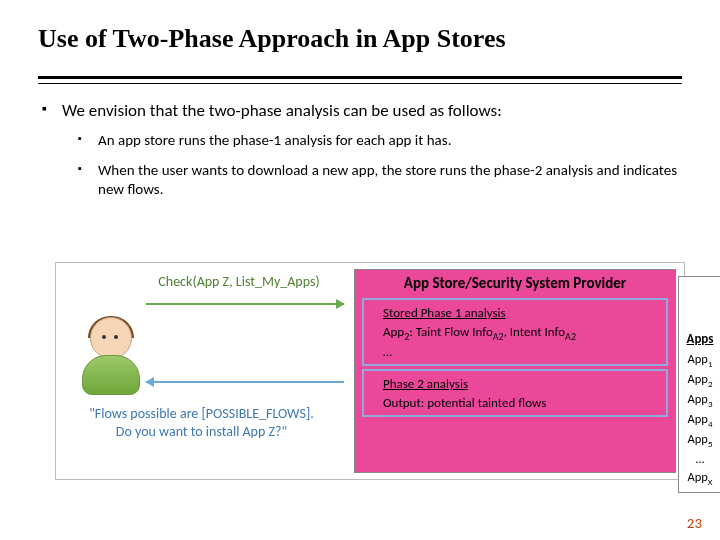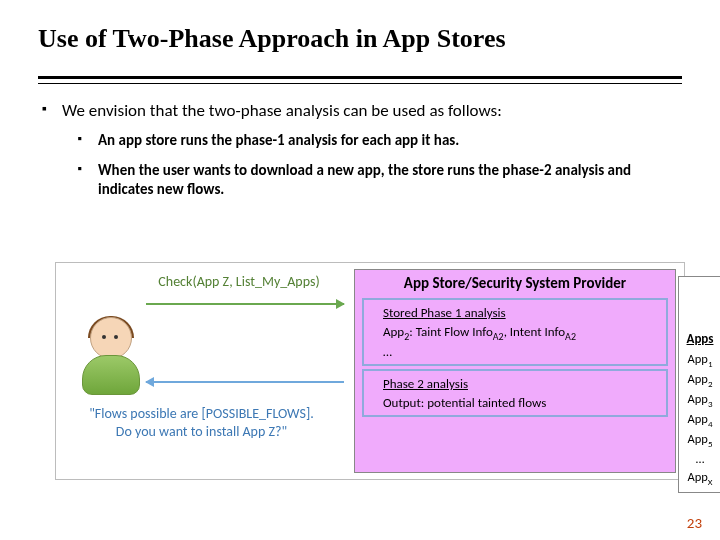--- a/index.html
+++ b/index.html
@@ -19,21 +19,21 @@
     border-bottom: 3.5px solid #000;
     margin-bottom: 4px;
   }
   .rule2 { border-bottom: 1.5px solid #000; margin-bottom: 16px; }
 
   ul.bullets { list-style: none; padding-left: 2px; }
   ul.bullets > li { position: relative; padding-left: 22px; font-size: 17px; line-height: 1.25; margin-bottom: 10px; }
   ul.bullets > li::before { content: "▪"; position: absolute; left: 2px; top: 0; font-size: 14px; color:#000; }
 
   ul.sub { list-style: none; padding-left: 40px; }
-  ul.sub > li { position: relative; padding-left: 20px; font-size: 15px; line-height: 1.3; margin-bottom: 10px; font-weight: bold; }
+  ul.sub > li { position: relative; padding-left: 20px; font-size: 15px; line-height: 1.3; margin-bottom: 10px; }
   ul.sub > li::before { content: "▪"; position: absolute; left: 0; top: 1px; font-size: 11px; color:#000; }
 
   .diagram {
     position: absolute;
     left: 55px; top: 262px;
     width: 630px; height: 218px;
     border: 1px solid #bcbcbc;
   }
   .avatar {
     position: absolute; left: 25px; top: 54px;
@@ -69,21 +69,21 @@
   .arrow.blue::after { left:-1px; right:auto; border-left:none; border-right:9px solid currentColor; }
 
   .lbl { position:absolute; font-size:14px; text-align:center; line-height:1.25; }
   .lbl.green { color:#548135; }
   .lbl.blue  { color:#3d78b4; }
 
   .provider {
     position:absolute; right:8px; top:6px;
     width:322px; height:204px;
     border:1.5px solid #888;
-    background:#f0abfc;
+    background:#ec4899;
   }
   .provider-title {
     font-weight:700; text-align:center;
     font-size:15px; padding:4px 0 3px 0;
   }
   .panel {
     border:2px solid #8faadc; margin:3px 7px; padding:4px 19px;
     font-size:13px; line-height:1.35;
   }
   .panel .hdr { text-decoration: underline; margin-bottom:1px; }

